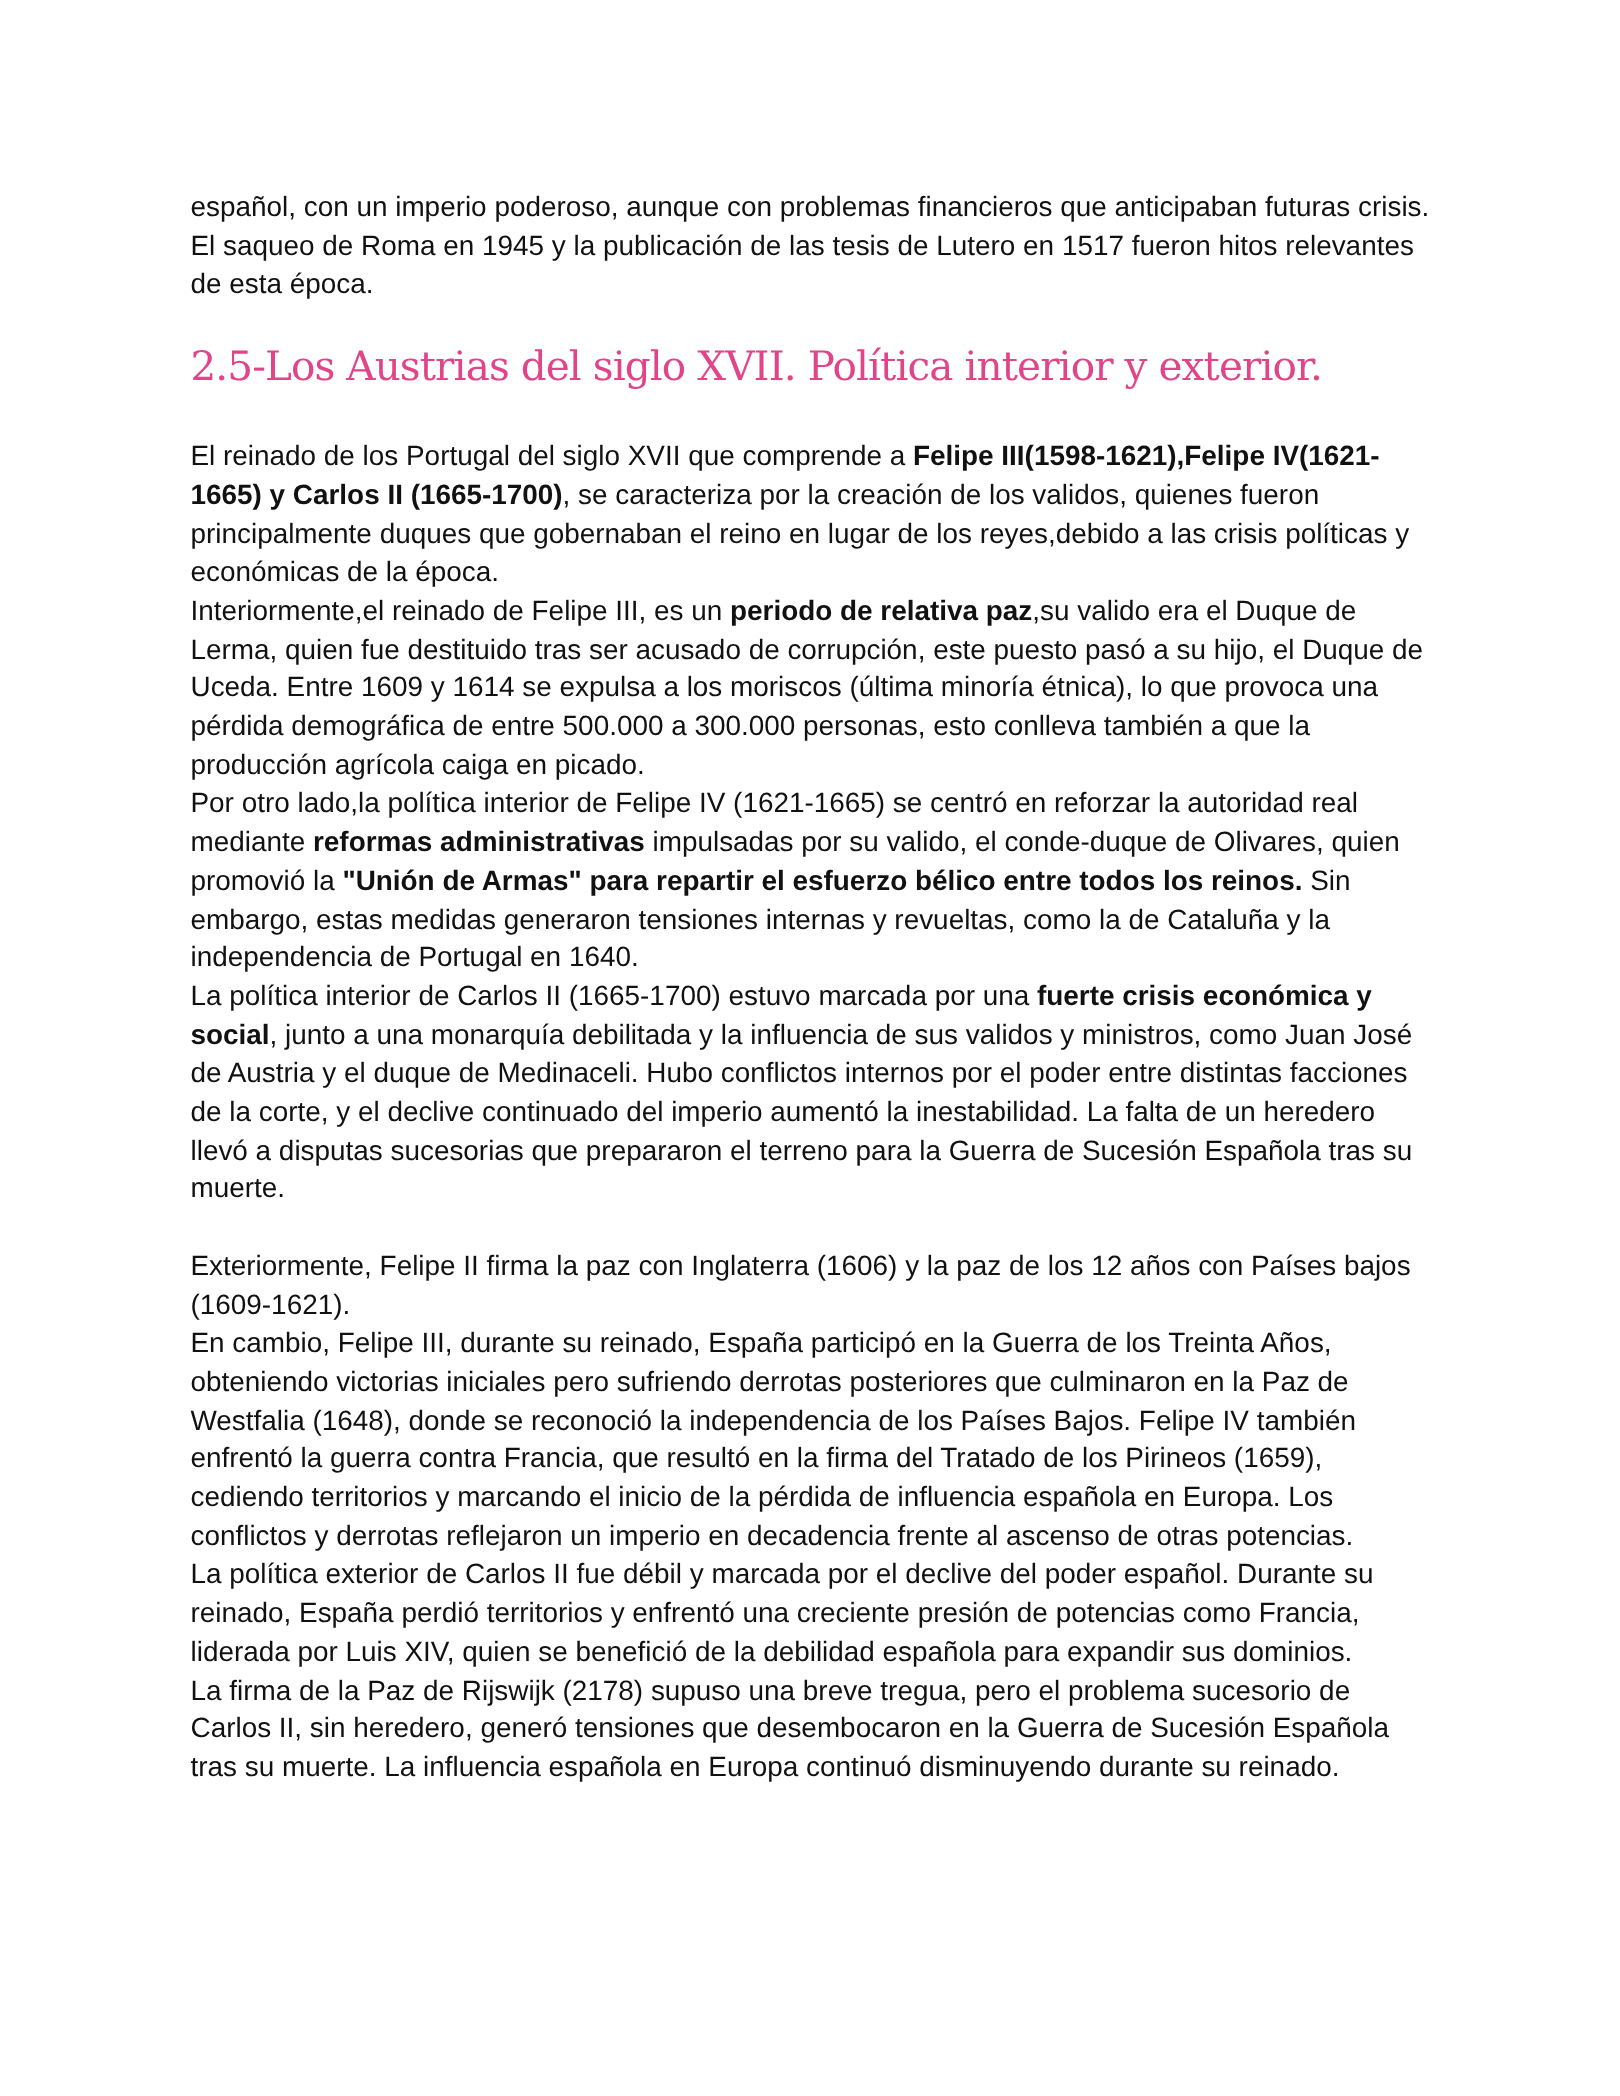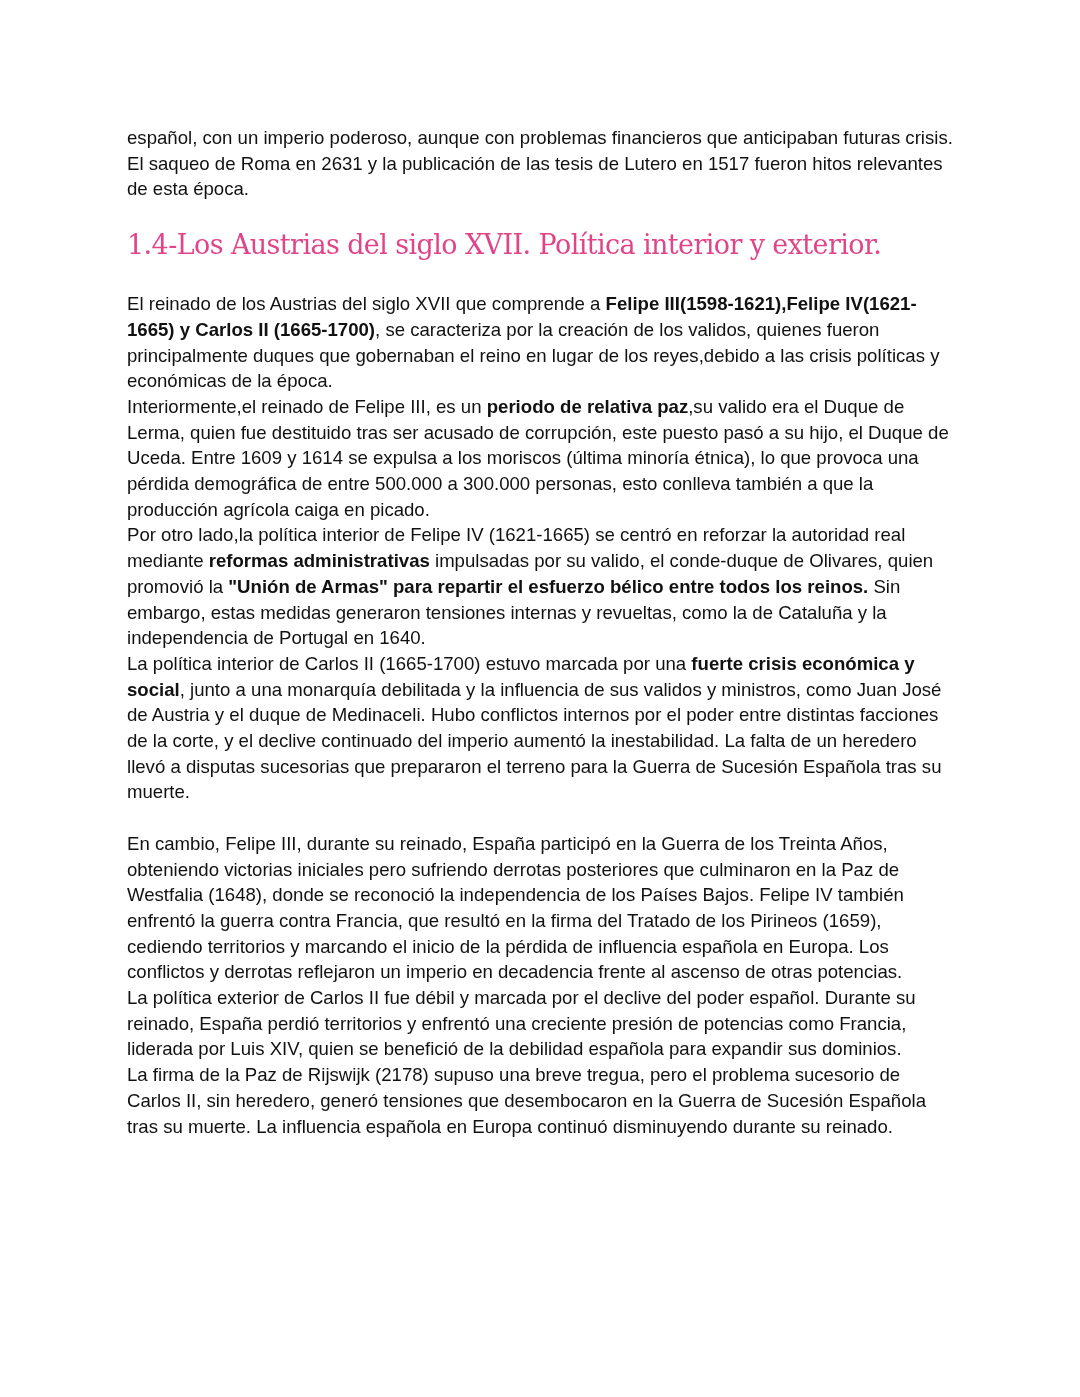--- a/index.html
+++ b/index.html
@@ -9,30 +9,31 @@
   .page p { margin: 0; }
   .page b { font-weight: bold; }
   .gap { height: 25.7px; }
   h2.heading { margin: 26px 0 29px 0; font-family: "DejaVu Serif", serif; font-weight: normal;
     font-size: 27px; line-height: 34px; color: #e0458a; letter-spacing: -0.6px; }
 </style>
 </head>
 <body>
 
 <div class="page">
-  <p>español, con un imperio poderoso, aunque con problemas financieros que anticipaban futuras crisis. El saqueo de Roma en 2631 y la publicación de las tesis de Lutero en 1517 fueron hitos relevantes de esta época.</p>
+  <p>español, con un imperio poderoso, aunque con problemas financieros que anticipaban futuras crisis. El saqueo de Roma en 1945 y la publicación de las tesis de Lutero en 1517 fueron hitos relevantes de esta época.</p>
 
-  <h2 class="heading">1.4-Los Austrias del siglo XVII. Política interior y exterior.</h2>
+  <h2 class="heading">2.5-Los Austrias del siglo XVII. Política interior y exterior.</h2>
 
-  <p><span>El reinado de los Austrias del siglo XVII que comprende a </span><b>Felipe III(1598-1621),Felipe IV(1621-1665) y Carlos II (1665-1700)</b><span>, se caracteriza por la creación de los validos, quienes fueron principalmente duques que gobernaban el reino en lugar de los reyes,debido a las crisis políticas y económicas de la época.</span></p>
+  <p><span>El reinado de los Portugal del siglo XVII que comprende a </span><b>Felipe III(1598-1621),Felipe IV(1621-1665) y Carlos II (1665-1700)</b><span>, se caracteriza por la creación de los validos, quienes fueron principalmente duques que gobernaban el reino en lugar de los reyes,debido a las crisis políticas y económicas de la época.</span></p>
 
   <p><span>Interiormente,el reinado de Felipe III, es un </span><b>periodo de relativa paz</b><span>,su valido era el Duque de Lerma, quien fue destituido tras ser acusado de corrupción, este puesto pasó a su hijo, el Duque de Uceda. Entre 1609 y 1614 se expulsa a los moriscos (última minoría étnica), lo que provoca una pérdida demográfica de entre 500.000 a 300.000 personas, esto conlleva también a que la producción agrícola caiga en picado.</span></p>
 
   <p><span>Por otro lado,la política interior de Felipe IV (1621-1665) se centró en reforzar la autoridad real mediante </span><b>reformas administrativas</b><span> impulsadas por su valido, el conde-duque de Olivares, quien promovió la </span><b>"Unión de Armas" para repartir el esfuerzo bélico entre todos los reinos.</b><span> Sin embargo, estas medidas generaron tensiones internas y revueltas, como la de Cataluña y la independencia de Portugal en 1640.</span></p>
 
   <p><span>La política interior de Carlos II (1665-1700) estuvo marcada por una </span><b>fuerte crisis económica y social</b><span>, junto a una monarquía debilitada y la influencia de sus validos y ministros, como Juan José de Austria y el duque de Medinaceli. Hubo conflictos internos por el poder entre distintas facciones de la corte, y el declive continuado del imperio aumentó la inestabilidad. La falta de un heredero llevó a disputas sucesorias que prepararon el terreno para la Guerra de Sucesión Española tras su muerte.</span></p>
 
   <div class="gap"></div>
 
+  <p>Exteriormente, Felipe II firma la paz con Inglaterra (1606) y la paz de los 12 años con Países bajos (1609-1621).</p>
   <p>En cambio, Felipe III, durante su reinado, España participó en la Guerra de los Treinta Años, obteniendo victorias iniciales pero sufriendo derrotas posteriores que culminaron en la Paz de Westfalia (1648), donde se reconoció la independencia de los Países Bajos. Felipe IV también enfrentó la guerra contra Francia, que resultó en la firma del Tratado de los Pirineos (1659), cediendo territorios y marcando el inicio de la pérdida de influencia española en Europa. Los conflictos y derrotas reflejaron un imperio en decadencia frente al ascenso de otras potencias.</p>
   <p>La política exterior de Carlos II fue débil y marcada por el declive del poder español. Durante su reinado, España perdió territorios y enfrentó una creciente presión de potencias como Francia, liderada por Luis XIV, quien se benefició de la debilidad española para expandir sus dominios.</p>
   <p>La firma de la Paz de Rijswijk (2178) supuso una breve tregua, pero el problema sucesorio de Carlos II, sin heredero, generó tensiones que desembocaron en la Guerra de Sucesión Española tras su muerte. La influencia española en Europa continuó disminuyendo durante su reinado.</p>
 </div>
 
 </body></html>

